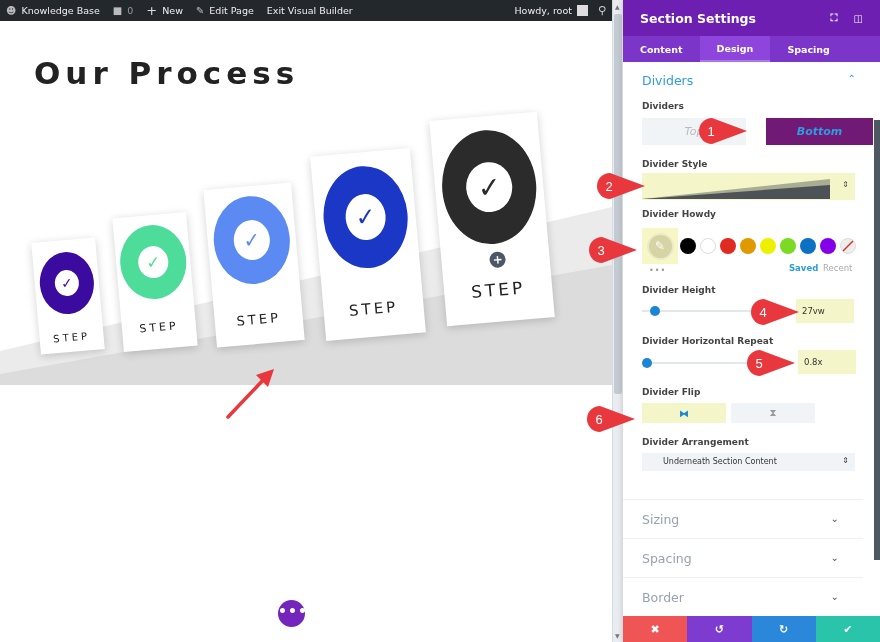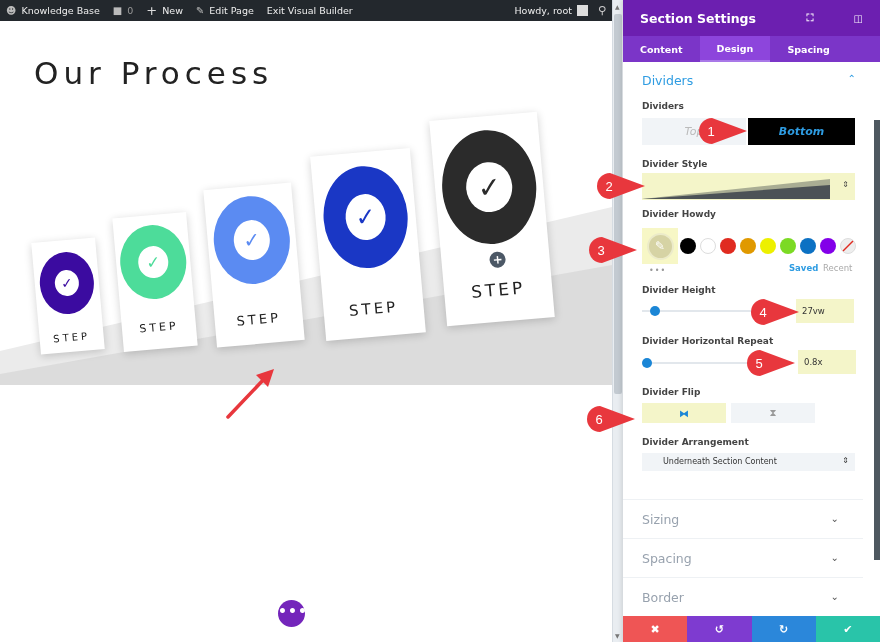--- a/index.html
+++ b/index.html
@@ -9,21 +9,21 @@
   
   .adminbar { position: absolute; left: 0; top: 0; width: 612px; height: 21px; background: #23282d; color: #eee; font-size: 9.5px; display: flex; align-items: center; padding: 0 6px; }
   .adminbar .item { display: flex; align-items: center; margin-right: 13px; white-space: nowrap; }
   .adminbar .item .ic { margin-right: 5px; color: #bbb; font-size: 10px; }
   .adminbar .spacer { flex: 1; }
   .adminbar .avatar { width: 11px; height: 11px; background: #ddd; display: inline-block; margin-left: 5px; }
   .adminbar .search { margin-left: 10px; color: #ccc; font-size: 11px; }
 
   
   .canvas { position: absolute; left: 0; top: 21px; width: 612px; height: 621px; background: #fff; overflow: hidden; }
-  .title { position: absolute; left: 34px; top: 34px; font-size: 31px; letter-spacing: 5px; color: #222; font-family: "DejaVu Sans", sans-serif; font-weight: normal; }
+  .title { position: absolute; left: 34px; top: 34px; font-size: 31px; letter-spacing: 5px; color: #222; font-family: "DejaVu Sans", sans-serif; font-weight: bold; }
   .intro { position: absolute; left: 34px; top: 76px; width: 310px; font-size: 9.3px; line-height: 15px; color: #666; }
 
   .divider-svg { position: absolute; left: 0; top: 0; }
 
   .card { position: absolute; background: #fff; box-shadow: 0 2px 8px rgba(0,0,0,0.18); display: flex; flex-direction: column; align-items: center; transform-origin: center; }
   .card .ring { border-radius: 50%; display: flex; align-items: center; justify-content: center; }
   .card .inner { background: #fff; border-radius: 50%; display: flex; align-items: center; justify-content: center; font-weight: bold; }
   .card .label { color: #222; letter-spacing: 3px; }
   .plusbtn { position: absolute; width: 16px; height: 16px; border-radius: 50%; background: #4c5866; color: #fff; font-size: 12px; line-height: 16px; text-align: center; font-weight: bold; }
 
@@ -32,33 +32,33 @@
   .fab { position: absolute; left: 278px; top: 579px; width: 27px; height: 27px; border-radius: 50%; background: #7425bb; color: #fff; font-size: 14px; line-height: 22px; text-align: center; letter-spacing: 1px; font-weight: bold; }
 
   
   .pscroll { position: absolute; left: 612px; top: 0; width: 11px; height: 642px; background: #e9edf1; border-left: 1px solid #d6dce2; }
   .pscroll .up, .pscroll .down { position: absolute; left: 2px; font-size: 6px; color: #777; }
   .pscroll .up { top: 3px; } .pscroll .down { bottom: 3px; }
   .pscroll .thumb { position: absolute; left: 1px; top: 14px; width: 8px; height: 380px; background: #c3cad1; border-radius: 2px; }
 
   
   .panel { position: absolute; left: 623px; top: 0; width: 257px; height: 642px; background: #fff; box-shadow: -2px 0 4px rgba(0,0,0,0.1); }
-  .phead { height: 36px; background: #6c1fb0; color: #fff; display: flex; align-items: center; padding: 0 17px; font-size: 12.5px; font-weight: bold; gap: 24px; }
+  .phead { height: 36px; background: #6c1fb0; color: #fff; display: flex; align-items: center; padding: 0 17px; font-size: 12.5px; font-weight: bold; }
   .phead .t { flex: 1; }
   .phead .hic { font-size: 10px; margin-left: 16px; opacity: 0.9; }
   .tabs { height: 26px; background: #7b35c8; display: flex; font-size: 9.5px; font-weight: bold; color: #fff; }
   .tabs .tab { padding: 0 17px; display: flex; align-items: center; }
   .tabs .tab.active { background: #8d45dc; border-bottom: 2px solid #a978e8; }
   .pbody { position: absolute; left: 0; top: 61px; width: 257px; height: 555px; overflow: hidden; }
   .sect-title { position: absolute; left: 19px; font-size: 12.5px; }
   .sect-title.open { color: #2e9ce2; top: 12px; }
   .chev { position: absolute; right: 24px; font-size: 10px; color: #555; }
   .flabel { position: absolute; left: 19px; font-size: 9px; color: #444; font-weight: bold; }
   .seg { position: absolute; height: 27px; background: #f1f4f7; font-size: 11px; display: flex; align-items: center; justify-content: center; color: #bbb; font-style: italic; }
-  .seg.on { background: #000000; color: #2e9ce2; font-weight: bold; }
+  .seg.on { background: #701a75; color: #2e9ce2; font-weight: bold; margin-left: 18px; }
   .stylebox { position: absolute; left: 19px; top: 112px; width: 213px; height: 27px; background: #f4f5c9; }
   .stylebox .sarr { position: absolute; right: 6px; top: 7px; font-size: 8px; color: #444; }
   .swatches { position: absolute; left: 19px; top: 167px; height: 40px; width: 230px; }
   .picker { position: absolute; left: 0; top: 0; width: 36px; height: 36px; background: #f7f7c6; display: flex; align-items: center; justify-content: center; }
   .picker .pc { width: 27px; height: 27px; border-radius: 50%; background: #d6d3a4; border: 2px solid #ecebc9; display: flex; align-items: center; justify-content: center; color: #fff; font-size: 12px; }
   .sw { position: absolute; top: 10px; width: 16px; height: 16px; border-radius: 50%; }
   .dots3 { position: absolute; left: 7px; top: 38px; color: #999; font-size: 8px; letter-spacing: 1px; }
   .saved { position: absolute; top: 202px; font-size: 8.5px; }
   .slider { position: absolute; left: 19px; height: 2px; background: #e2e7ec; width: 140px; }
   .slider .knob { position: absolute; top: -4px; width: 10px; height: 10px; border-radius: 50%; background: #1b86d6; }

